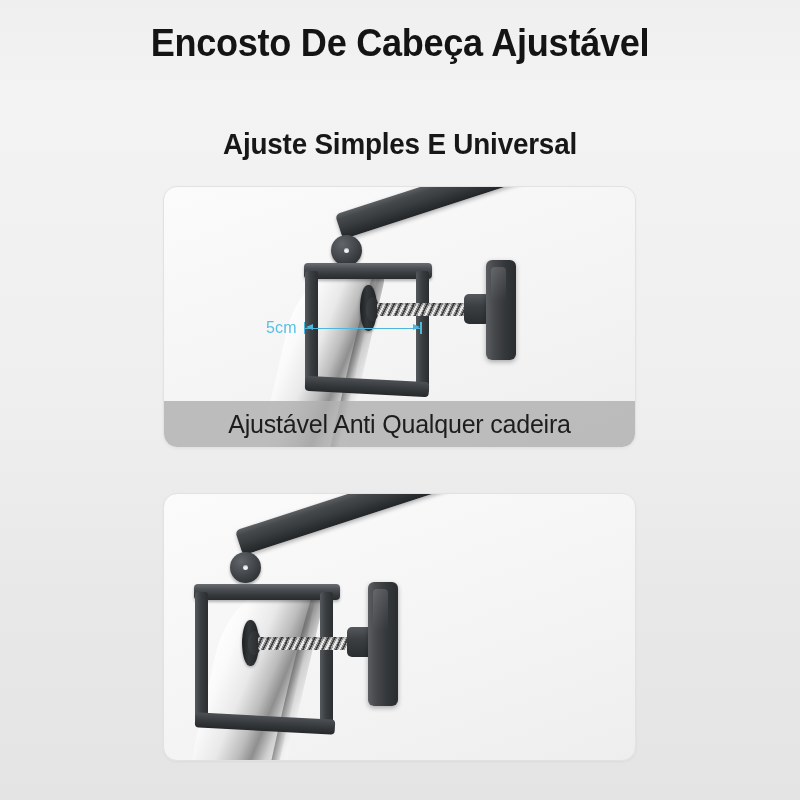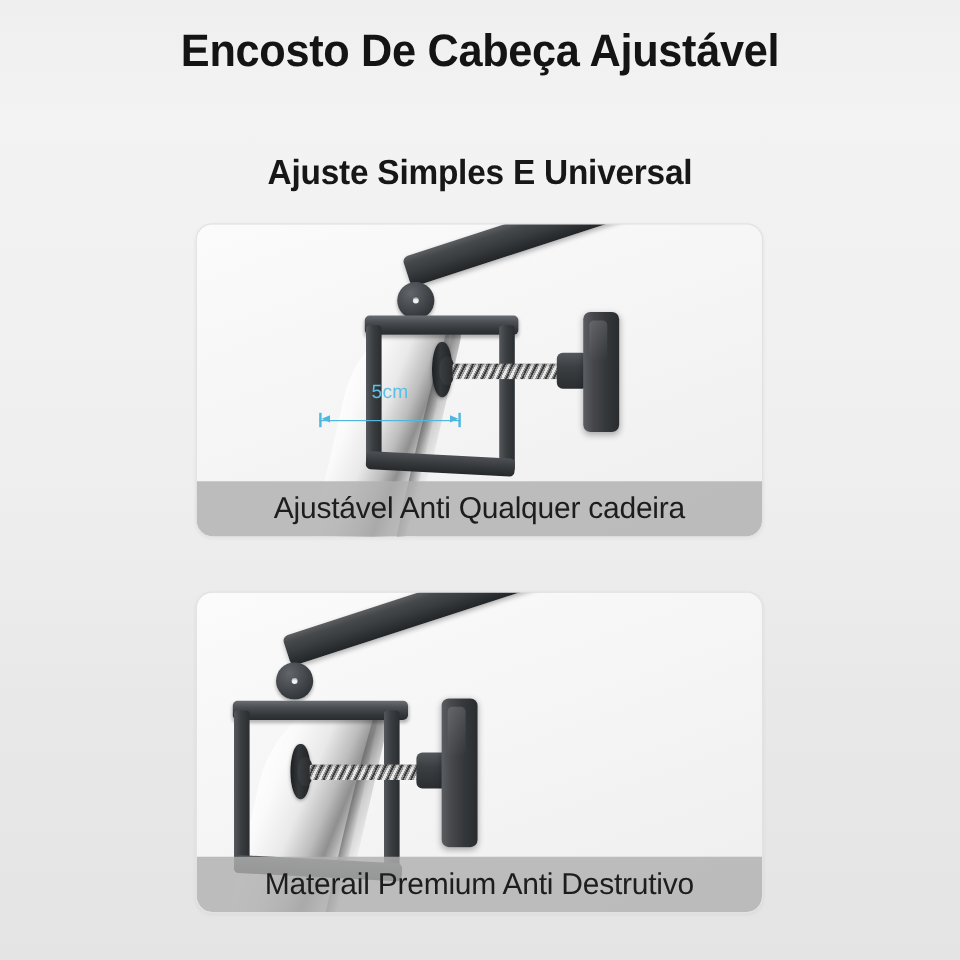--- a/index.html
+++ b/index.html
@@ -235,21 +235,20 @@
   }
 
   
   .dim {
     position: absolute;
     left: 102px;
     top: 132px;
     display: flex;
     align-items: center;
     gap: 7px;
-    flex-direction: column;
   }
   .dim-label {
     font-size: 16px;
     color: #58c0e4;
     font-family: "Liberation Sans", sans-serif;
     letter-spacing: 0.2px;
   }
   .dim-line {
     position: relative;
     width: 118px;
@@ -363,16 +362,13 @@
 
     <div class="pad"></div>
     <div class="pad-washer"></div>
     <div class="screw"></div>
 
     <div class="knob-collar"></div>
     <div class="knob-wing"></div>
 
   </div>
 
-  <div class="caption">
-    <span class="caption-text">Materail Premium Anti Destrutivo</span>
-  </div>
 </div>
 
 </body></html>

